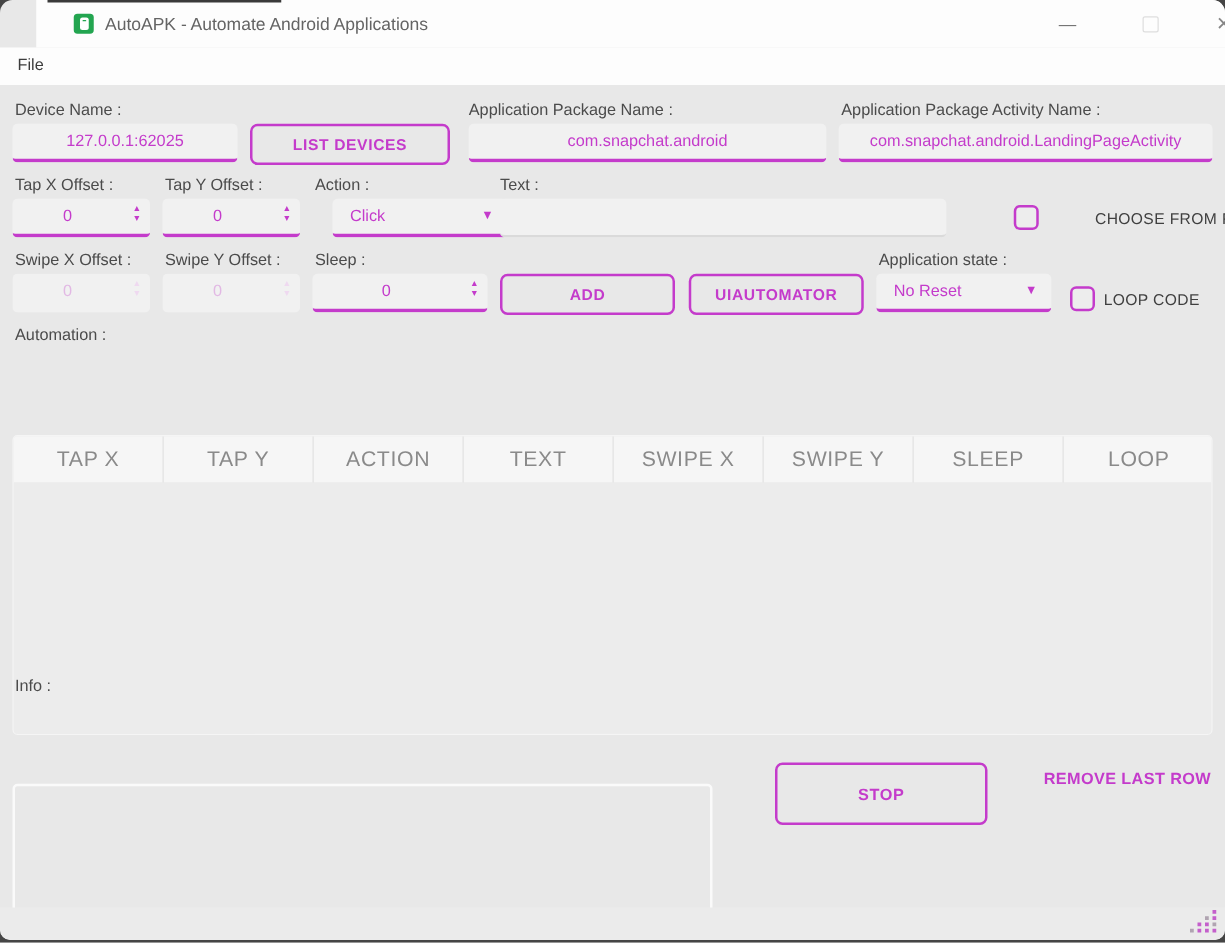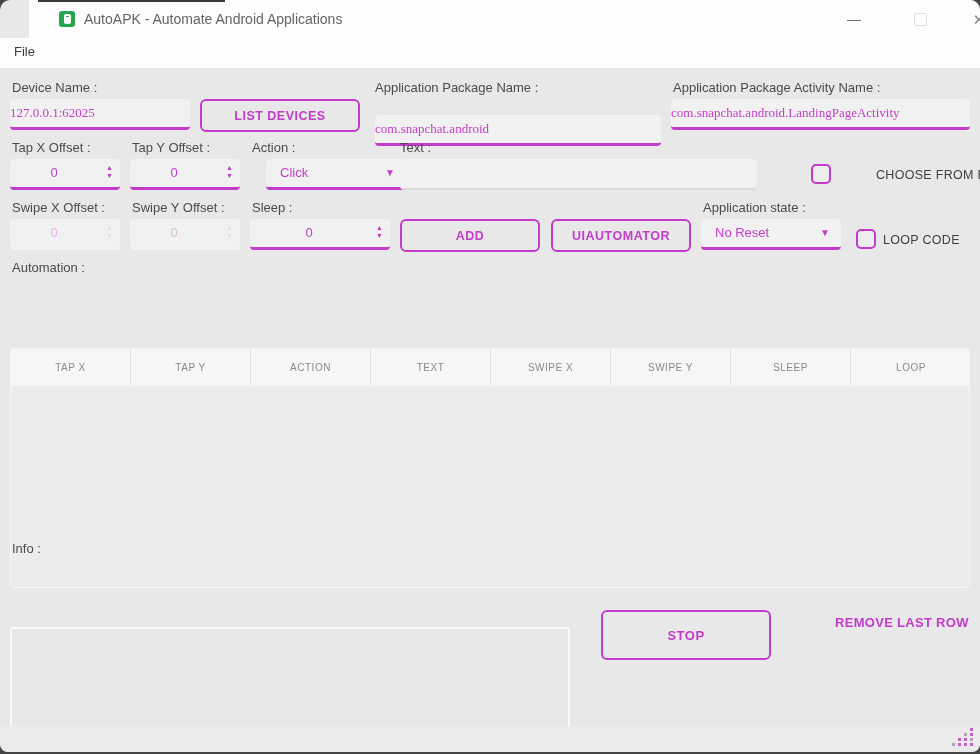--- a/index.html
+++ b/index.html
@@ -28,28 +28,28 @@
   .ctrl-close{position:absolute;left:939px;top:9px;width:22px;height:22px;text-align:center;line-height:22px;font-size:15px;color:#868686;}
   .menubar{position:absolute;left:0;top:38px;width:100%;height:30px;background:var(--titlebar);padding-left:28px;}
   .menu-item{position:absolute;left:10px;top:0;line-height:28px;font-size:13px;color:#3c3c3c;padding:0 4px;}
 
   .content{position:absolute;left:0;top:68px;width:100%;height:658px;background:var(--page);}
 
   .lbl{position:absolute;font-size:13px;color:var(--label);white-space:nowrap;}
 
   .entry{position:absolute;height:31px;background:var(--panel);border-radius:4px;
          border-bottom:3px solid var(--accent);color:var(--accent);font-size:13px;
-         line-height:27px;overflow:hidden;white-space:nowrap;font-family:Liberation Serif, serif;}
+         text-align:center;line-height:27px;overflow:hidden;white-space:nowrap;}
   .entry-plain{position:absolute;height:31px;background:var(--panel);border-radius:4px;
          border-bottom:2px solid #dadada;}
 
   .btn{position:absolute;height:33px;background:transparent;border:2px solid var(--accent);
        border-radius:6px;color:var(--accent);font-size:12.5px;font-weight:bold;
        letter-spacing:.5px;text-align:center;cursor:pointer;display:flex;align-items:center;justify-content:center;}
-  .btn-big{height:50px;font-size:13px;}
+  .btn-big{height:50px;font-size:13px;margin-left:19px;}
 
   .spin{position:absolute;height:31px;background:var(--panel);border-radius:4px;
         border-bottom:3px solid var(--accent);color:var(--accent);font-size:13px;}
   .spin .val{position:absolute;left:0;right:22px;top:0;text-align:center;line-height:27px;}
   .spin .arr-up,.spin .arr-dn{position:absolute;right:7px;font-size:7px;color:var(--accent);line-height:7px;cursor:pointer;}
   .spin .arr-up{top:5px;}
   .spin .arr-dn{bottom:8px;}
   .spin.disabled{border-bottom-color:transparent;color:var(--accent-dim);}
   .spin.disabled .arr-up,.spin.disabled .arr-dn{color:var(--accent-faint);cursor:default;}
 
@@ -58,21 +58,21 @@
   .combo .val{position:absolute;left:14px;top:0;line-height:27px;}
   .combo .caret{position:absolute;right:11px;top:0;line-height:27px;font-size:10px;color:var(--accent);}
 
   .cb{position:absolute;width:20px;height:20px;border:2px solid var(--accent);border-radius:5px;
       background:#ededed;cursor:pointer;}
   .cb-lbl{position:absolute;font-size:12.5px;color:#3f3f3f;letter-spacing:.3px;white-space:nowrap;}
 
   .table{position:absolute;left:10px;top:280px;width:960px;height:240px;background:#ececec;
          border-radius:4px;border:1px solid #f5f5f5;overflow:hidden;}
   .thead{display:flex;height:37px;background:#f6f6f6;}
-  .th{width:120px;flex:0 0 120px;text-align:center;line-height:37px;font-size:10px;
+  .th{width:120px;flex:0 0 120px;text-align:center;line-height:37px;font-size:17px;
       color:#8a8a8a;letter-spacing:.5px;border-right:1px solid #e2e2e2;overflow:hidden;}
   .th:last-child{border-right:none;}
   .tbody{height:203px;background:#ececec;}
 
   .info-box{position:absolute;left:10px;top:559px;width:560px;height:148px;background:var(--page);
             border:2px solid #fafafa;border-radius:4px;font-size:12px;color:#555;padding:6px;}
   .link-btn{position:absolute;left:835px;top:547px;font-size:13px;font-weight:bold;color:var(--accent);
             letter-spacing:.3px;cursor:pointer;}
 
   .statusbar{position:absolute;left:0;top:726px;width:100%;height:26px;background:#ebebeb;
@@ -97,21 +97,21 @@
     <div class="menu-item">File</div>
   </div>
 
   <div class="content">
 
     <div class="lbl" style="left:12px;top:12px">Device Name :</div>
     <div class="entry" style="left:10px;top:31px;width:180px">127.0.0.1:62025</div>
     <div class="btn" style="left:200px;top:31px;width:160px">LIST DEVICES</div>
 
     <div class="lbl" style="left:375px;top:12px">Application Package Name :</div>
-    <div class="entry" style="left:375px;top:47px;width:286px">com.snapchat.android</div>
+    <div class="entry" style="left:375px;top:31px;width:286px">com.snapchat.android</div>
 
     <div class="lbl" style="left:673px;top:12px">Application Package Activity Name :</div>
     <div class="entry" style="left:671px;top:31px;width:299px">com.snapchat.android.LandingPageActivity</div>
 
     <div class="lbl" style="left:12px;top:72px">Tap X Offset :</div>
     <div class="spin" style="left:10px;top:91px;width:110px">
       <div class="val">0</div>
       <div class="arr-up">▲</div>
       <div class="arr-dn">▼</div>
     </div>

